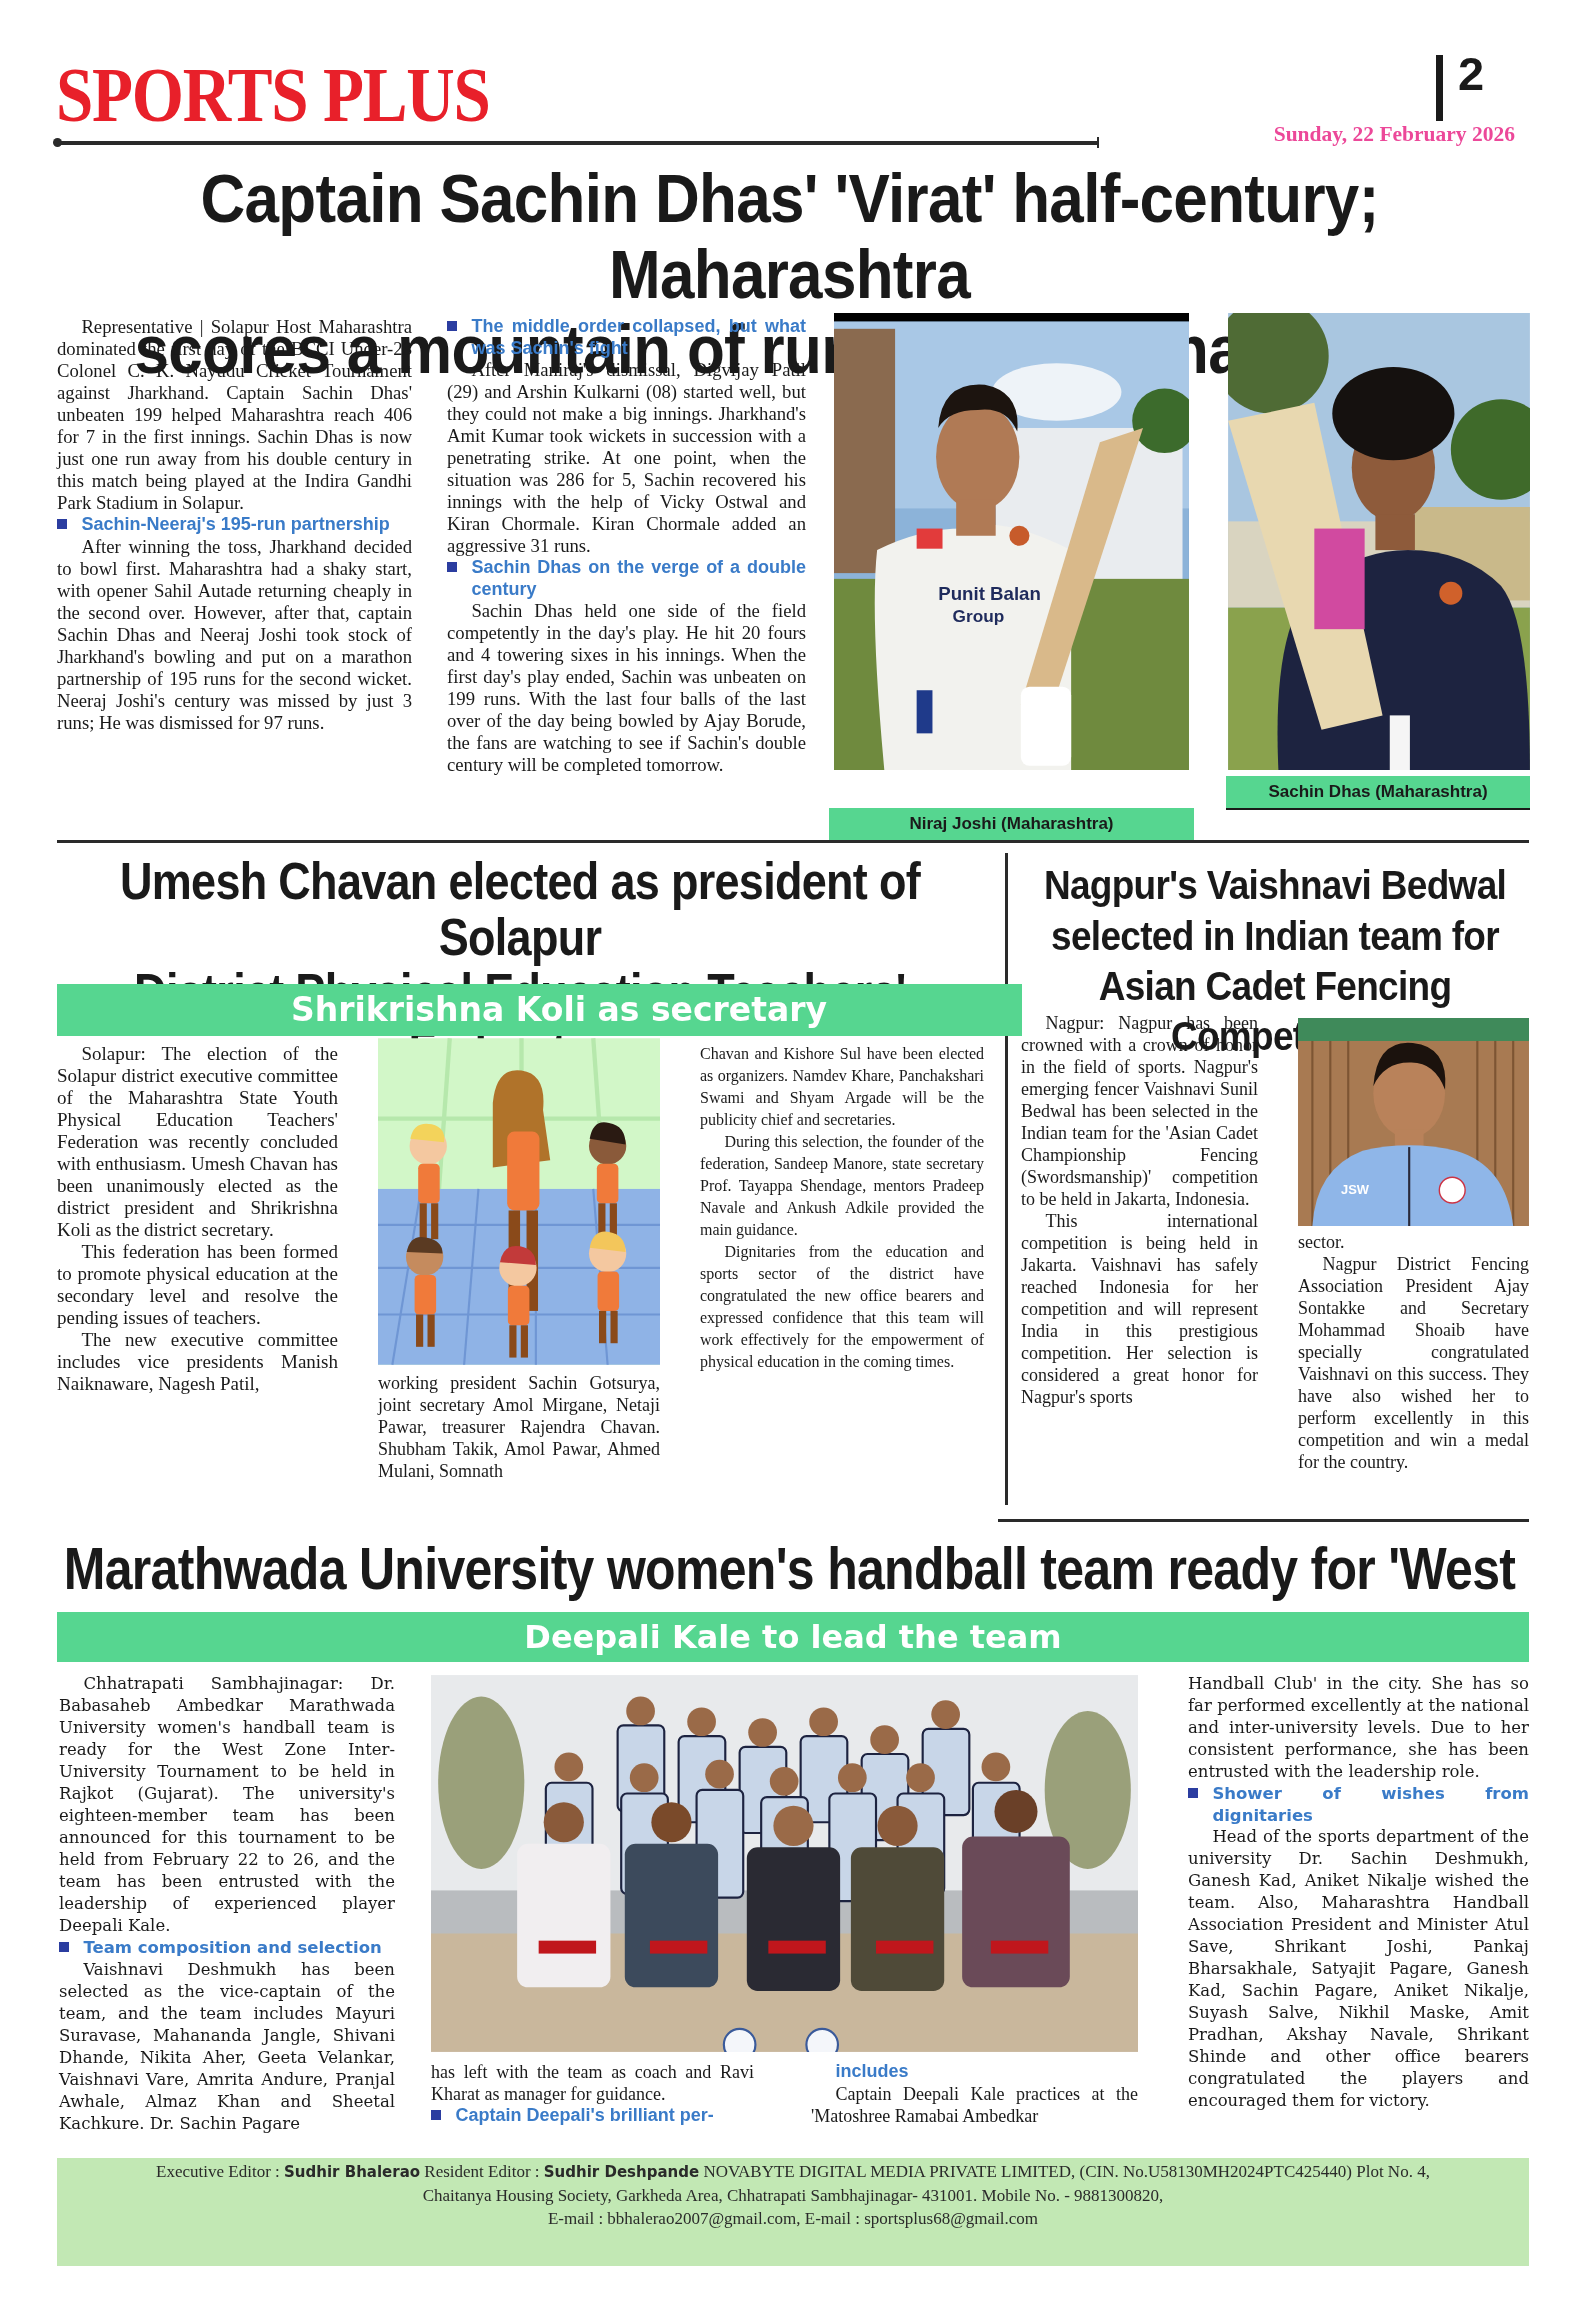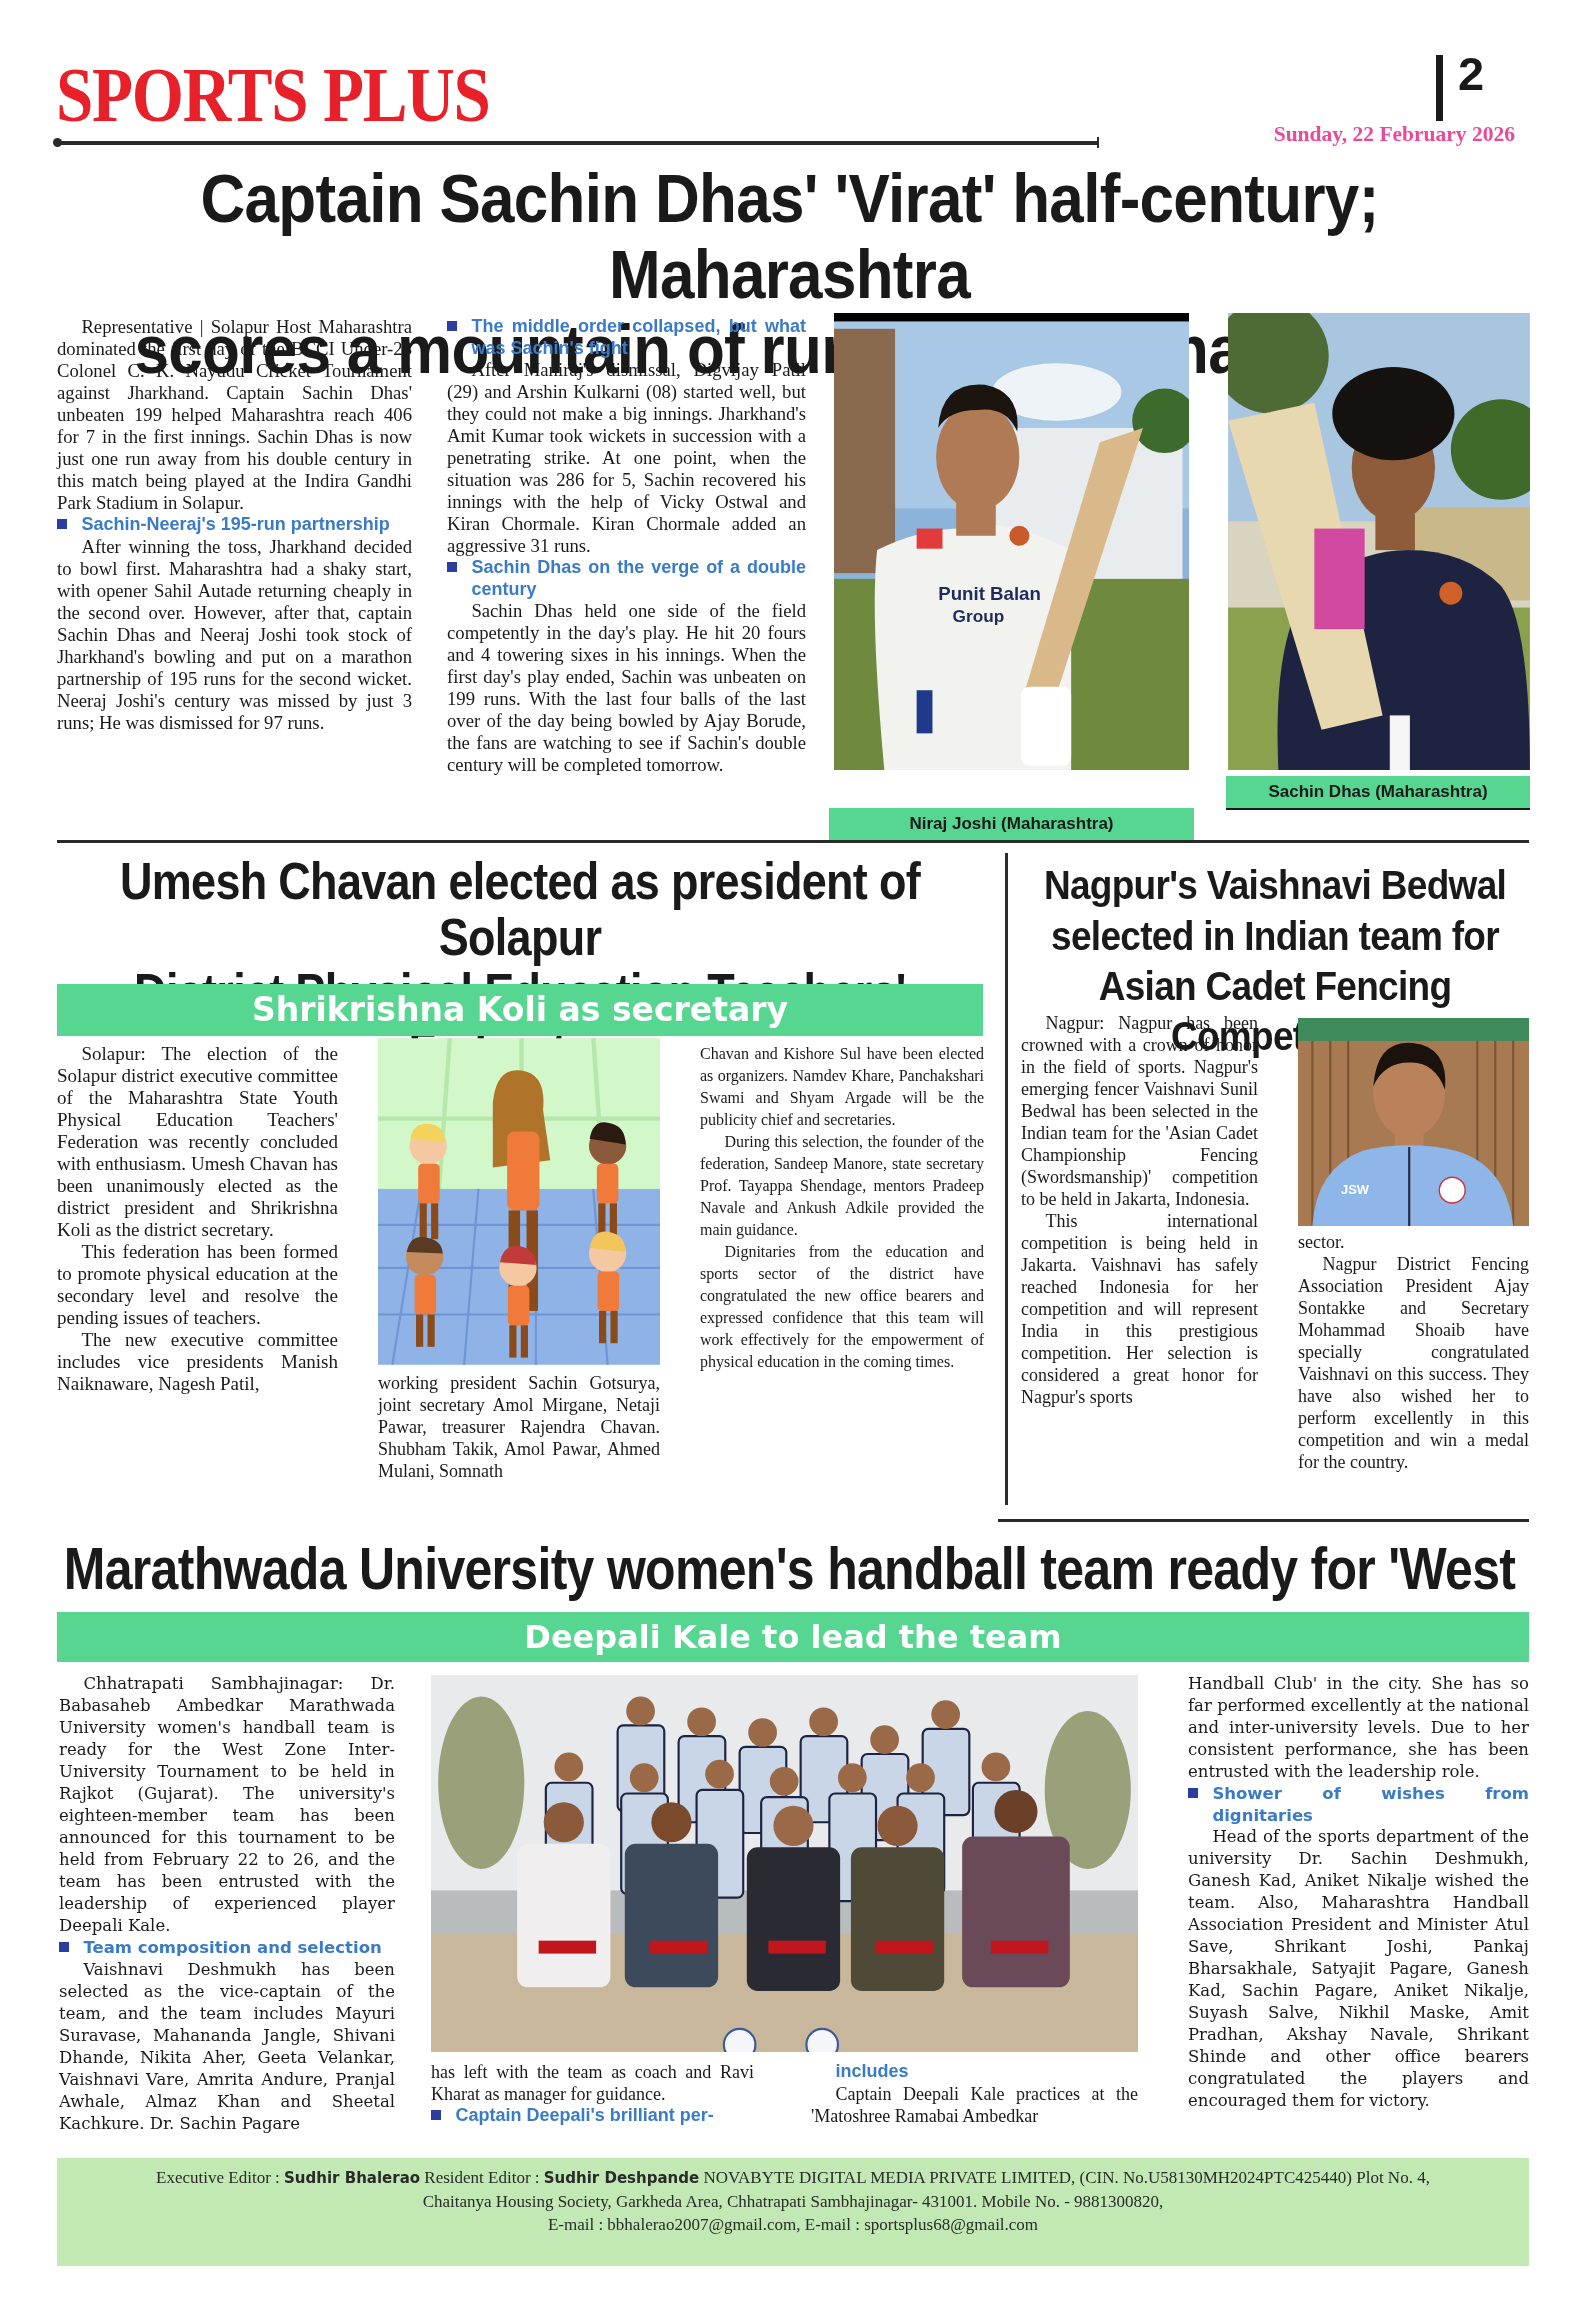--- a/index.html
+++ b/index.html
@@ -29,21 +29,21 @@
   .caption { background:#56d690; border-bottom:2.2px solid #1a1a1a; font-family:"Liberation Sans", sans-serif; font-weight:bold; font-size:17px; text-align:center; color:#1a1a1a; height:32px; line-height:32px; }
 
   .rule-h { height:2.9px; background:#2a2a2a; }
   .rule-v { width:2.9px; background:#2a2a2a; }
 
   .banner { background:#56d690; color:#ffffff; font-family:"DejaVu Sans", sans-serif; font-weight:bold; text-align:center; }
 
   .serif2 .col, .col.serif2 { font-family:"DejaVu Serif", serif; font-size:16.5px; line-height:22px; }
   .serif2 .sub { font-family:"DejaVu Sans", sans-serif; font-size:16.5px; }
 
-  .footer { left:57px; top:2158px; width:1472px; height:108px; background:#c2e8b4; text-align:center; font-family:"Liberation Serif", serif; font-size:17px; line-height:23px; color:#2a2a2a; padding-top:8px; box-sizing:border-box; }
+  .footer { left:57px; top:2158px; width:1472px; height:108px; background:#c2e8b4; text-align:center; font-family:"Liberation Serif", serif; font-size:17px; line-height:23px; color:#2a2a2a; padding-top:2px; box-sizing:border-box; }
   .footer b { font-family:"DejaVu Sans", sans-serif; font-size:15px; }
 </style>
 </head>
 <body>
 
 <div class="abs masthead">SPORTS PLUS</div>
 <div class="abs page-bar"></div>
 <div class="abs page-num">2</div>
 <div class="abs date">Sunday, 22 February 2026</div>
 <div class="abs head-rule"></div>
@@ -110,21 +110,21 @@
 </div>
 <div class="abs caption" style="left:1226px; top:776px; width:304px;">Sachin Dhas (Maharashtra)</div>
 
 <div class="abs rule-h" style="left:57px; top:840px; width:1472px;"></div>
 <div class="abs rule-v" style="left:1005px; top:853px; height:652px;"></div>
 
 <div class="abs hl hl2">
   <div>Umesh Chavan elected as president of Solapur</div>
   <div>District Physical Education Teachers' Federation</div>
 </div>
-<div class="abs banner" style="left:57px; top:984px; width:926px; height:52px; line-height:52px; font-size:33px;">Shrikrishna Koli as secretary</div>
+<div class="abs banner" style="left:57px; top:984px; width:926px; height:52px; line-height:52px; font-size:33px;padding-left:39px;">Shrikrishna Koli as secretary</div>
 
 <div class="abs col" style="left:57px; top:1043px; width:281px; font-size:19px; line-height:22px;">
   <p>Solapur: The election of the Solapur district executive committee of the Maharashtra State Youth Physical Education Teachers' Federation was recently concluded with enthusiasm. Umesh Chavan has been unanimously elected as the district president and Shrikrishna Koli as the district secretary.</p>
   <p>This federation has been formed to promote physical education at the secondary level and resolve the pending issues of teachers.</p>
   <p>The new executive committee includes vice presidents Manish Naiknaware, Nagesh Patil,</p>
 </div>
 
 <div class="abs" style="left:378px; top:1038px; width:282px; height:327px; overflow:hidden;">
   <svg width="282" height="327" viewBox="0 0 393 455">
     <rect width="393" height="455" fill="#d2f7c8"></rect>

